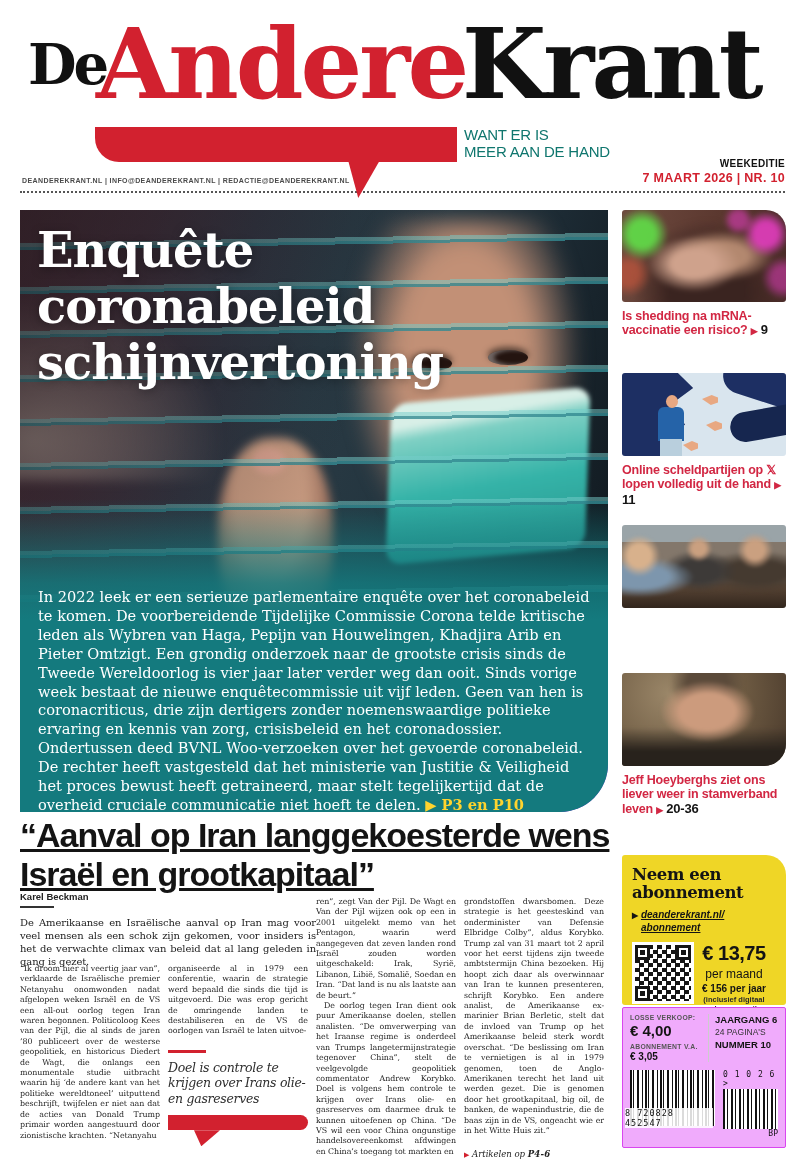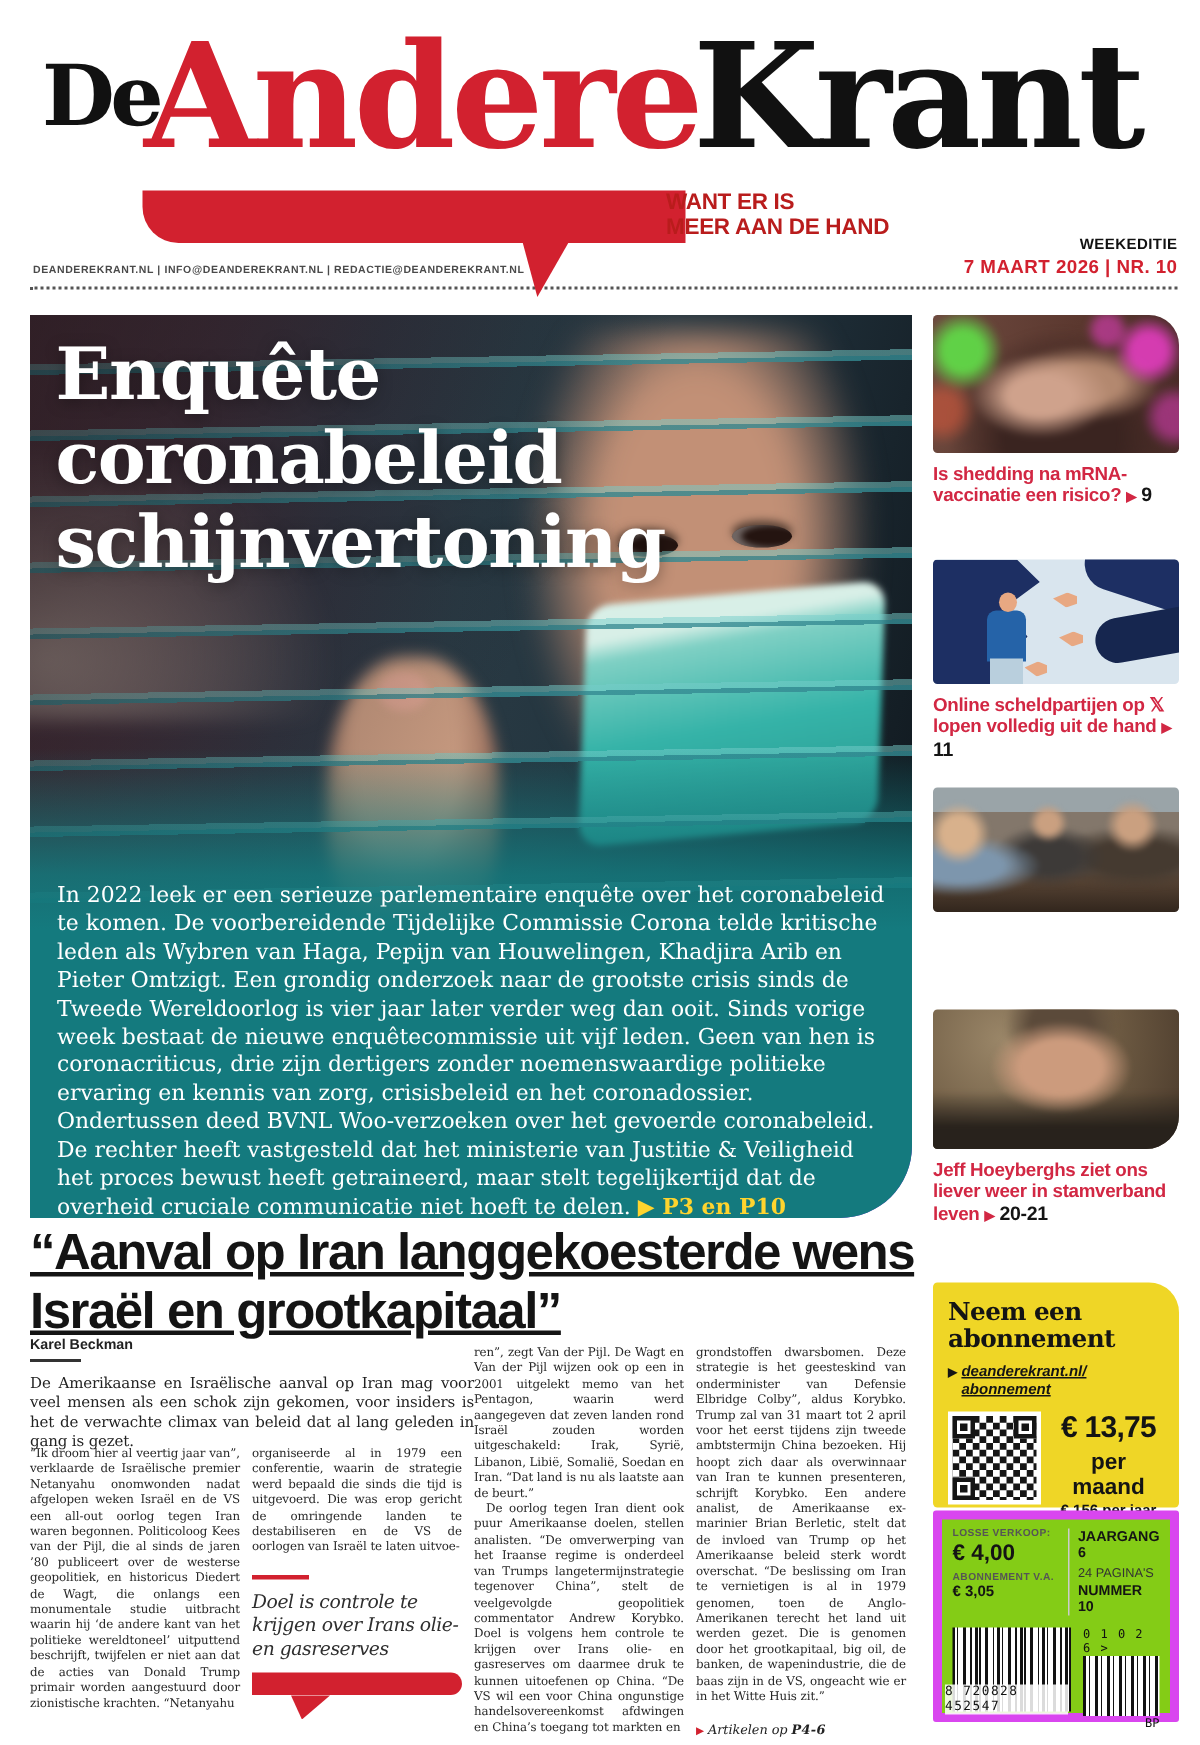--- a/index.html
+++ b/index.html
@@ -11,21 +11,21 @@
   .logo-de, .logo-andere, .logo-krant {
     position:absolute; font-family:"DejaVu Serif", serif; font-weight:bold; line-height:1; letter-spacing:-3px;
   }
   .logo-de     { left:28px;  top:36px; font-size:56px; color:#111; }
   .logo-andere { left:96px;  top:16px; font-size:97px; color:#d2212f; }
   .logo-krant  { left:462px; top:16px; font-size:97px; color:#111; }
   .logo-bubble { position:absolute; left:95px; top:127px; width:362px; height:35px;
                  background:#d2212f; border-radius:0 0 0 24px; }
   .logo-bubble-tail { position:absolute; left:348px; top:160px; width:32px; height:38px;
                  background:#d2212f; clip-path:polygon(0 0,100% 0,32% 100%); z-index:3; }
-  .tagline { position:absolute; left:444px; top:126px; color:#b91c1c; font-weight:700;
+  .tagline { position:absolute; left:464px; top:126px; color:#0f766e; font-weight:400;
              font-size:15px; line-height:17px; letter-spacing:-0.2px; }
   .contact-line { position:absolute; left:22px; top:177px; font-size:7px; letter-spacing:0.4px;
              color:#4a4a4a; font-weight:bold; }
   .edition-label { position:absolute; right:15px; top:158px; font-size:10px; font-weight:800;
              color:#111; letter-spacing:0.3px; text-align:right; }
   .edition-date { position:absolute; right:15px; top:171px; font-size:12.5px; font-weight:800;
              color:#d2212f; letter-spacing:0.3px; text-align:right; }
   .dotted-rule { position:absolute; left:20px; top:191px; width:765px; height:0;
              border-top:2px dotted #555; }
 
@@ -154,27 +154,27 @@
   .sub-link .lk-arrow { font-size:8px; }
   .sub-row { margin-top:8px; display:flex; }
   .qr { width:62px; height:62px; background:#fff; padding:3px; flex:none; position:relative; }
   .qr-pattern { width:100%; height:100%;
       background:repeating-conic-gradient(#151515 0% 25%, #fff 0% 50%); background-size:9px 9px; }
   .qr-finder { position:absolute; width:15px; height:15px; border:3px solid #151515; background:#fff; }
   .qr-finder::after { content:""; position:absolute; left:2px; top:2px; width:5px; height:5px; background:#151515; }
   .qr-f1 { left:3px; top:3px; } .qr-f2 { right:3px; top:3px; } .qr-f3 { left:3px; bottom:3px; }
   .sub-price-col { margin-left:8px;text-align:center; }
   .sub-price { font-size:20px; font-weight:800; color:#141414; letter-spacing:-0.5px; }
-  .sub-period { font-size:15px; font-weight:700; color:#141414; margin-top:2px; }
+  .sub-period { font-size:12px; font-weight:400; color:#141414; margin-top:2px; }
   .sub-year { font-size:10px; font-weight:800; color:#141414; margin-top:2px; }
   .sub-note { font-size:7.5px; font-weight:700; color:#2a2a2a; line-height:8.5px; margin-top:2px; }
 
   
   .salebox { position:absolute; left:622px; top:1007px; width:164px; height:141px;
-      background:#84cc16; border:6px solid #d946ef; border-radius:2px; padding:6px 7px; }
+      background:#f0abfc; border:1px solid #d946ef; border-radius:2px; padding:6px 7px; }
   .sale-cols { display:flex; }
   .sale-left { width:72px; }
   .sale-div { width:1px; background:#ccc; margin:0 6px; }
   .sale-right { flex:1; }
   .lbl-tiny { font-size:6.8px; letter-spacing:0.3px; color:#555; font-weight:bold; }
   .price-big { font-size:15px; font-weight:800; color:#141414; margin:1px 0 4px; }
   .price-sm  { font-size:10px; font-weight:800; color:#141414; margin-top:1px; }
   .jaargang { font-size:9.5px; font-weight:800; color:#141414; }
   .paginas  { font-size:8.5px; color:#333; margin-top:2px; }
   .nummer   { font-size:9.5px; font-weight:800; color:#141414; margin-top:2px; }
@@ -263,21 +263,21 @@
         <div class="blur"></div>
       </div>
   </div>
 
   <div class="side-item" style="top:673px;">
     <div class="side-img si4">
         <div class="blur"></div>
       </div>
     <div class="side-title"><span>Jeff Hoeyberghs ziet ons liever weer in stamverband leven</span>
       <span class="side-arrow">▶</span>
-      <span class="side-page">20-21</span>
+      <span class="side-page">20-36</span>
     </div>
   </div>
 
   <div class="art-headline">“Aanval op Iran langgekoesterde wens Israël en grootkapitaal”</div>
   <div class="art-byline">Karel Beckman</div>
   <div class="art-byline-rule"></div>
   <div class="art-lead">De Amerikaanse en Israëlische aanval op Iran mag voor veel mensen als een schok zijn gekomen, voor insiders is het de verwachte climax van beleid dat al lang geleden in gang is gezet.</div>
 
   <div class="col c1">
     <p>“Ik droom hier al veertig jaar van”, verklaarde de Israëlische premier Netanyahu onomwonden nadat afgelopen weken Israël en de VS een all-out oorlog tegen Iran waren begonnen. Politicoloog Kees van der Pijl, die al sinds de jaren ’80 publiceert over de westerse geopolitiek, en historicus Diedert de Wagt, die onlangs een monumentale studie uitbracht waarin hij ‘de andere kant van het politieke wereldtoneel’ uitputtend beschrijft, twijfelen er niet aan dat de acties van Donald Trump primair worden aangestuurd door zionistische krachten. “Netanyahu</p>

